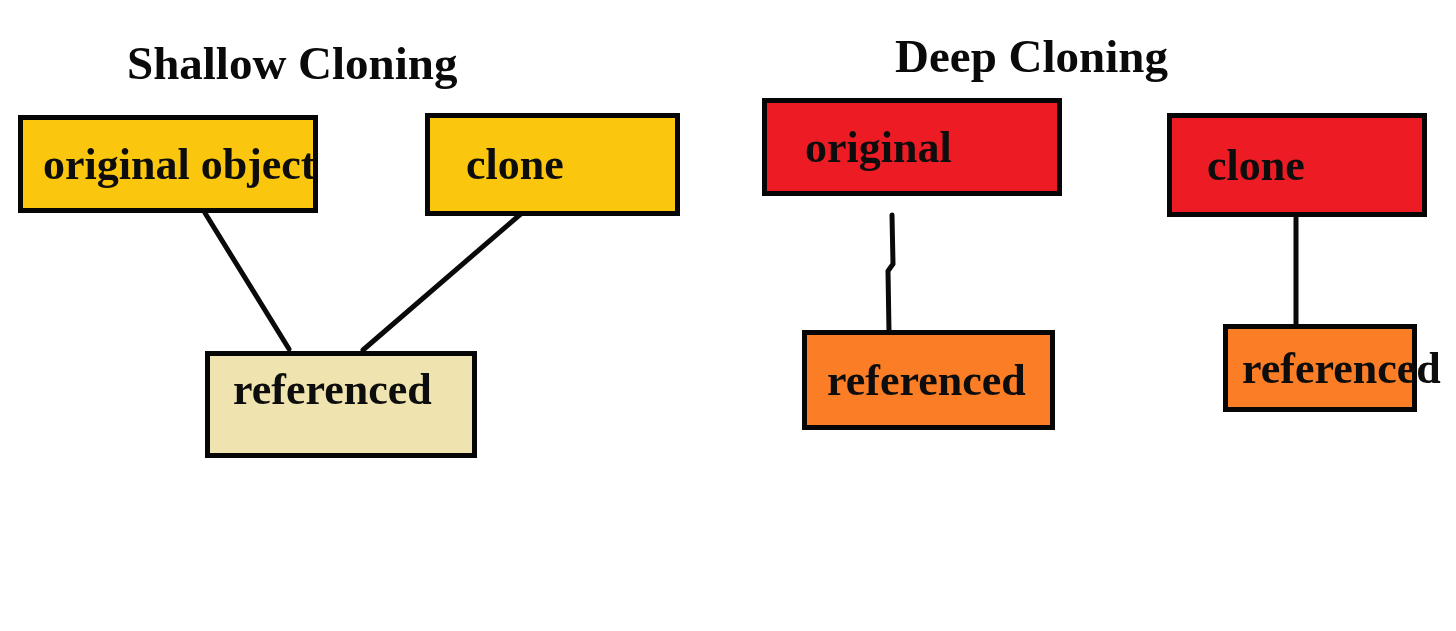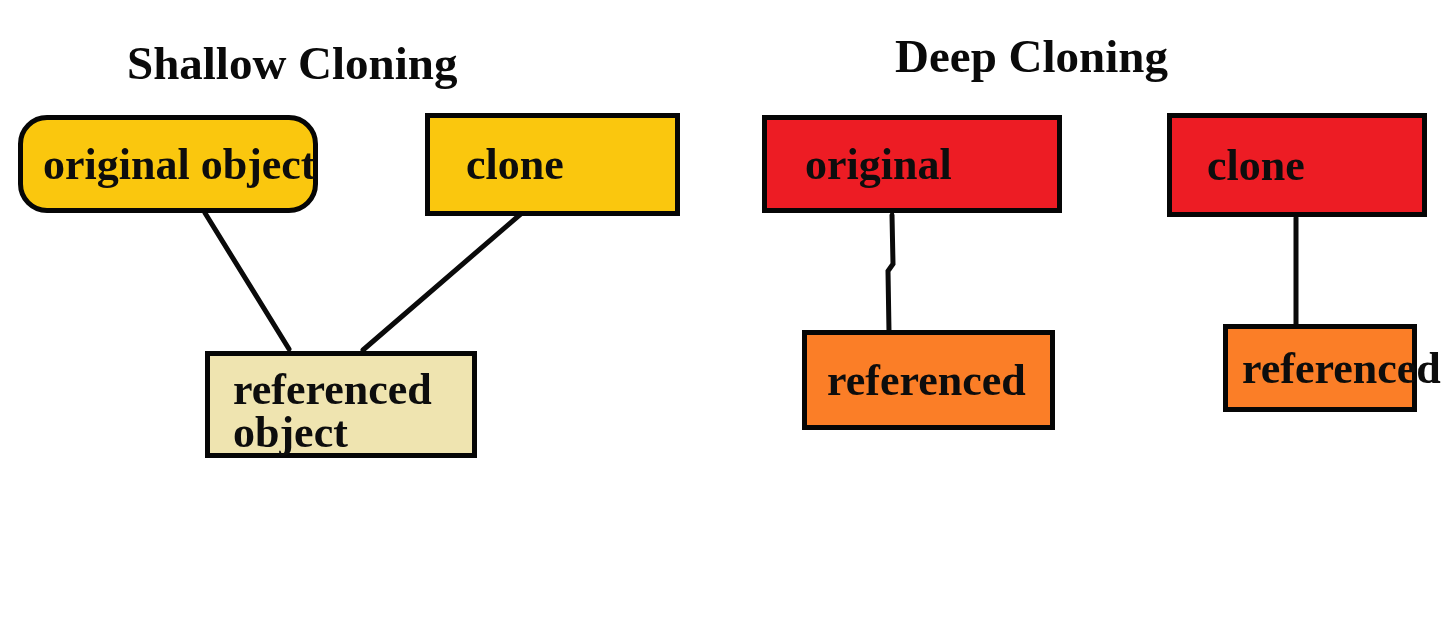--- a/index.html
+++ b/index.html
@@ -41,26 +41,26 @@
   .tan    { background: #efe4b0; }
 
   #edges {
     position: absolute;
     left: 0;
     top: 0;
     pointer-events: none;
   }
 
   
-  #box-shallow-original   { left: 18px;   top: 115px; width: 300px; height: 98px;  padding-left: 20px; border-radius: 29px; }
+  #box-shallow-original   { left: 18px;   top: 115px; width: 300px; height: 98px;  padding-left: 20px; }
   #box-shallow-clone      { left: 425px;  top: 113px; width: 255px; height: 103px; padding-left: 36px; }
   #box-shallow-referenced { left: 205px;  top: 351px; width: 272px; height: 107px; padding-left: 23px;
                             flex-direction: column; align-items: flex-start; justify-content: flex-start;
                             padding-top: 12px; line-height: 43px; }
-  #box-deep-original      { left: 762px;  top: 115px; width: 300px; height: 98px;  padding-left: 38px; }
+  #box-deep-original      { left: 762px;  top: 98px; width: 300px; height: 98px;  padding-left: 38px; }
   #box-deep-clone         { left: 1167px; top: 113px; width: 260px; height: 104px; padding-left: 35px; }
   #box-deep-referenced1   { left: 802px;  top: 330px; width: 253px; height: 100px; padding-left: 20px; }
   #box-deep-referenced2   { left: 1223px; top: 324px; width: 194px; height: 88px;  padding-left: 14px; }
 
   #title-shallow { left: 127px; top: 38px; }
   #title-deep    { left: 895px; top: 31px; }
 </style>
 </head>
 <body>
 
@@ -81,21 +81,20 @@
   <div class="node gold" id="box-shallow-original">
     <span>original object</span>
   </div>
 
   <div class="node gold" id="box-shallow-clone">
     <span>clone</span>
   </div>
 
   <div class="node tan" id="box-shallow-referenced">
     <span>referenced</span>
-    <span>object</span>
   </div>
 
   <div class="node red" id="box-deep-original">
     <span>original</span>
   </div>
 
   <div class="node red" id="box-deep-clone">
     <span>clone</span>
   </div>
 

